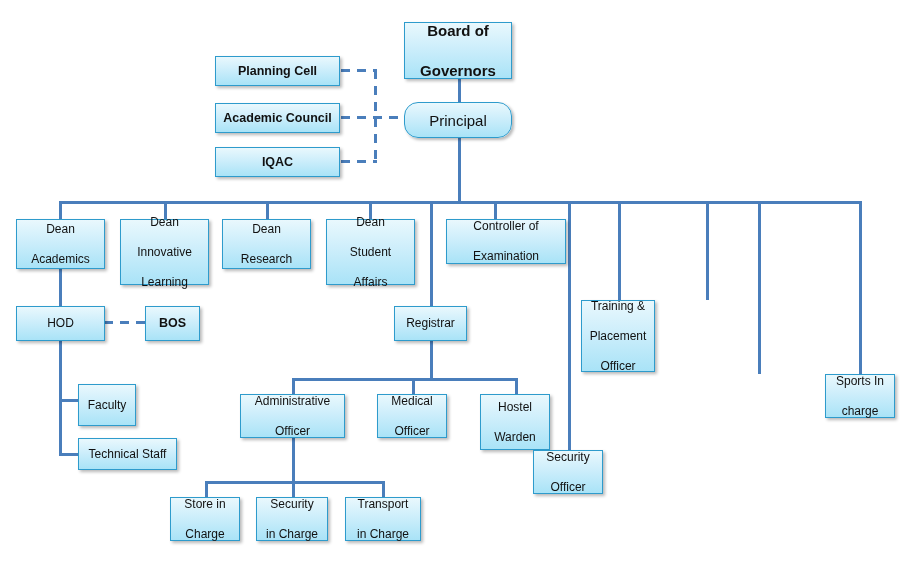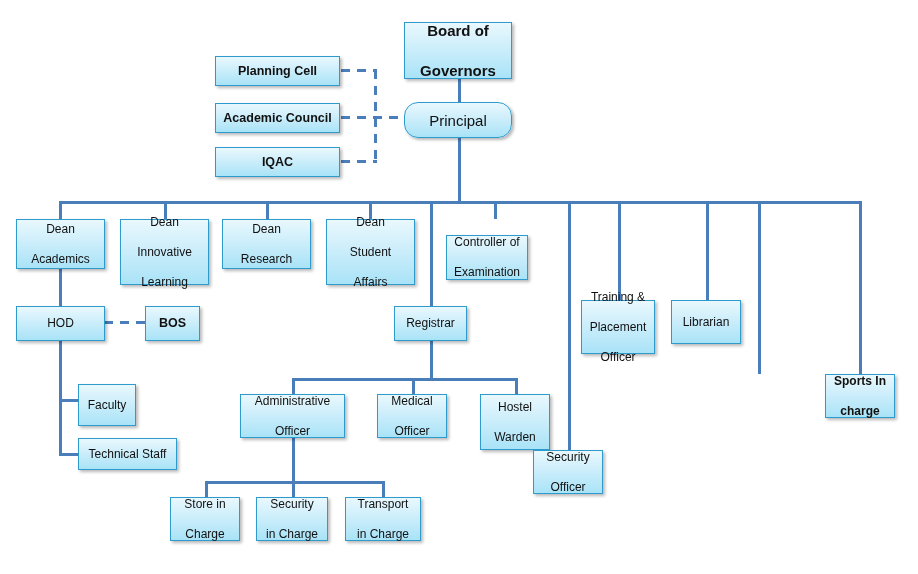--- a/index.html
+++ b/index.html
@@ -111,21 +111,21 @@
   </div>
 
   <div class="node" style="left:222px;top:219px;width:89px;height:50px;">
     <span><span>Dean</span><br><span>Research</span></span>
   </div>
 
   <div class="node" style="left:326px;top:219px;width:89px;height:66px;">
     <span><span>Dean</span><br><span>Student</span><br><span>Affairs</span></span>
   </div>
 
-  <div class="node" style="left:446px;top:219px;width:82px;height:45px;margin-top:16px;">
+  <div class="node" style="left:446px;top:219px;width:120px;height:45px;">
     <span><span>Controller of</span><br><span>Examination</span></span>
   </div>
 
   <div class="node" style="left:16px;top:306px;width:89px;height:35px;">
     <span>HOD</span>
   </div>
 
   <div class="node bold" style="left:145px;top:306px;width:55px;height:35px;">
     <span>BOS</span>
   </div>
@@ -163,26 +163,23 @@
   </div>
 
   <div class="node" style="left:345px;top:497px;width:76px;height:44px;">
     <span><span>Transport</span><br><span>in Charge</span></span>
   </div>
 
   <div class="node" style="left:533px;top:450px;width:70px;height:44px;">
     <span><span>Security</span><br><span>Officer</span></span>
   </div>
 
-  <div class="node" style="left:581px;top:300px;width:74px;height:54px;">
+  <div class="node" style="left:581px;top:300px;width:74px;height:72px;">
     <span><span>Training &amp;</span><br><span>Placement</span><br><span>Officer</span></span>
   </div>
 
-  <div class="node" style="left:671px;top:300px;width:70px;height:44px;">
-    <span>Librarian</span>
-  </div>
 
 
-  <div class="node" style="left:825px;top:374px;width:70px;height:44px;font-weight:bold;">
+  <div class="node" style="left:825px;top:374px;width:70px;height:44px;">
     <span><span>Sports In</span><br><span>charge</span></span>
   </div>
 
 </div>
 
 </body></html>

